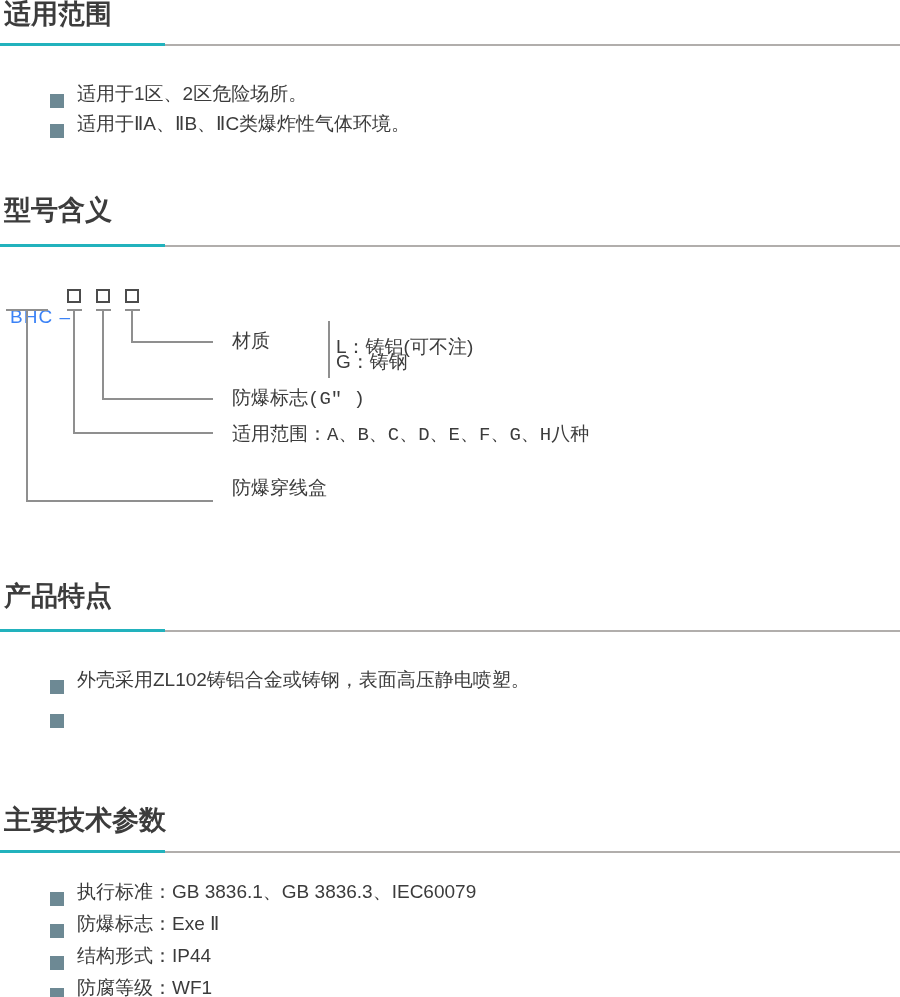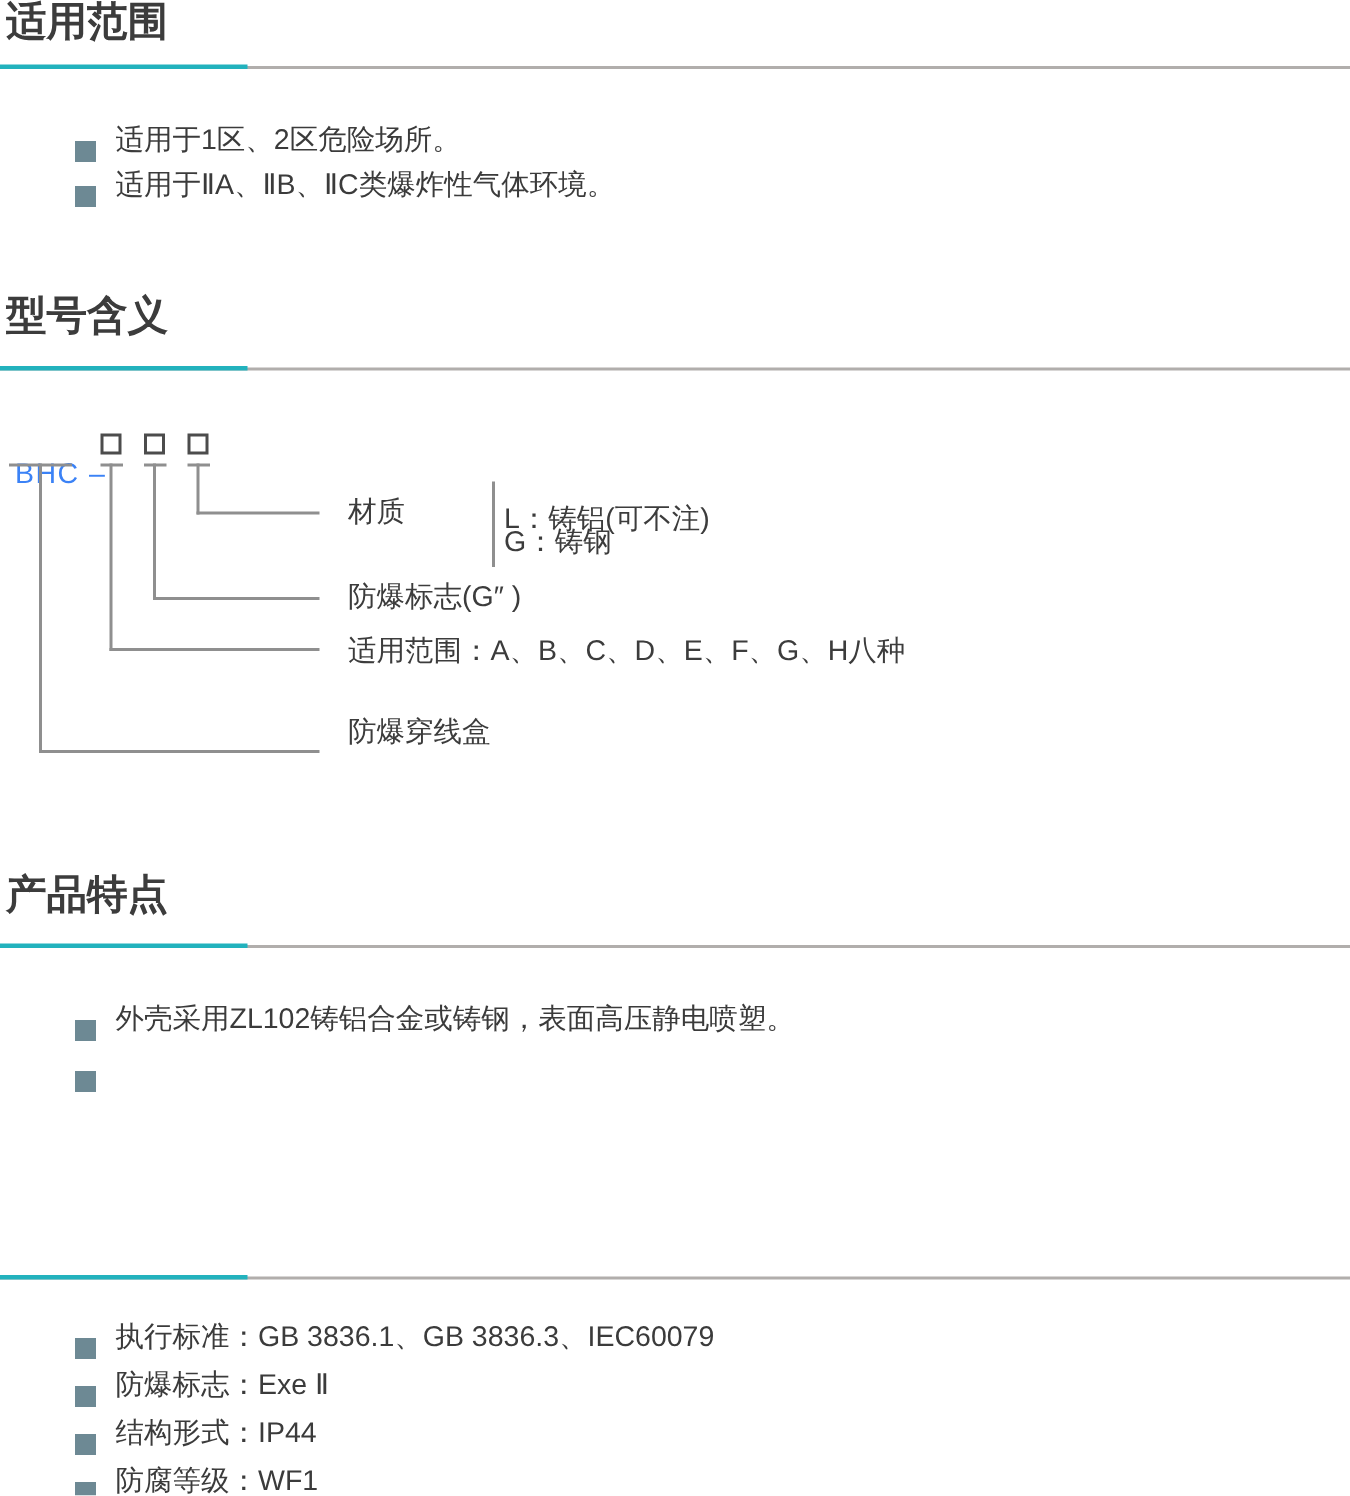--- a/index.html
+++ b/index.html
@@ -80,20 +80,21 @@
   }
   .hline { position: absolute; height: 2px; background: #8f8f8f; }
   .vline { position: absolute; width: 2px; background: #8f8f8f; }
   .diag-label {
     position: absolute;
     left: 232px;
     font-size: 19px;
     line-height: 22px;
     color: #3c3c3c;
     white-space: nowrap;
+    font-family: Liberation Mono, monospace;
   }
   .opt-label {
     position: absolute;
     left: 336px;
     font-size: 19px;
     line-height: 22px;
     color: #3c3c3c;
     white-space: nowrap;
   }
 </style>
@@ -153,20 +154,21 @@
     <span class="teal"></span>
   </div>
   <div class="bullet-row" style="top:666px">
     <span class="sq"></span>
     <span class="btext">外壳采用ZL102铸铝合金或铸钢，表面高压静电喷塑。</span>
   </div>
   <div class="bullet-row" style="top:700px">
     <span class="sq"></span>
   </div>
 
+  <h2 class="sec-title" style="top:804px">主要技术参数</h2>
   <div class="rule" style="top:851px">
     <span class="teal"></span>
   </div>
   <div class="bullet-row" style="top:878px">
     <span class="sq"></span>
     <span class="btext">执行标准：GB 3836.1、GB 3836.3、IEC60079</span>
   </div>
   <div class="bullet-row" style="top:910px">
     <span class="sq"></span>
     <span class="btext">防爆标志：Exe Ⅱ</span>

